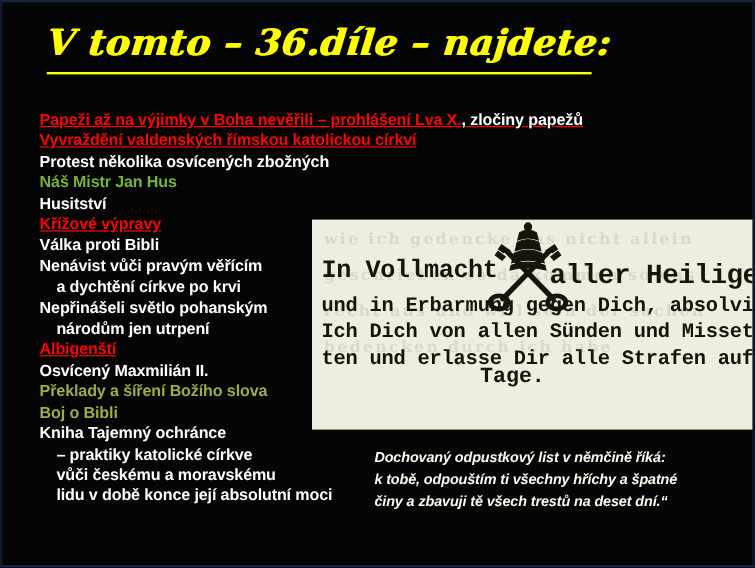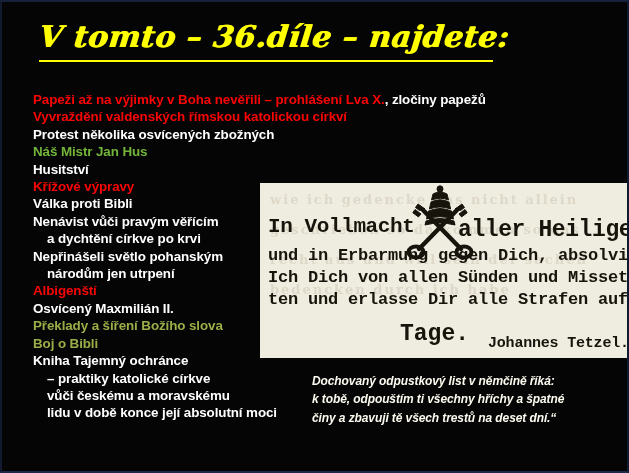--- a/index.html
+++ b/index.html
@@ -55,21 +55,21 @@
     top:89px;
     width:560px;
   }
   .line{
     font-size:13.4px;
     font-weight:bold;
     line-height:17.4px;
     white-space:nowrap;
     letter-spacing:-0.1px;
   }
-  .line.red{color:#fa0505;}
+  .line.red{color:#fa0505;text-decoration:underline;}
   .line.white{color:#ffffff;}
   .line.green{color:#73b53a;}
   .line.green2{color:#9aae48;}
   .line.indent{padding-left:14px;}
   .line .tail{color:#ffffff;}
 
   
   #doc{
     position:absolute;
     left:258px;
@@ -98,21 +98,21 @@
     color:#17140c;
     font-family:Liberation Mono, monospace;
     font-weight:bold;
     white-space:nowrap;
   }
   #fr-l1{left:8px;  top:32px; font-size:21px; letter-spacing:-0.4px;}
   #fr-l1b{left:198px; top:34px; font-size:23px; letter-spacing:-0.4px;}
   #fr-l2{left:8px;  top:63px; font-size:17px; letter-spacing:-0.2px;}
   #fr-l3{left:8px;  top:85px; font-size:17px; letter-spacing:-0.2px;}
   #fr-l4{left:8px;  top:107px;font-size:17px; letter-spacing:-0.2px;}
-  #fr-l5{left:140px;top:138px;font-size:23px;}
+  #fr-l5{left:140px;top:121px;font-size:18px;}
   #fr-sig{left:228px;top:152px;font-size:15px; letter-spacing:-0.2px;}
 
   
   #emblem{
     position:absolute;
     left:140px;
     top:0px;
     width:80px;
     height:78px;
   }
@@ -190,21 +190,20 @@
         <path d="M21 31 l-6 -4.5 l-2.2 3.2 l5.6 4.2 z"></path>
       </g>
     </svg>
 
     <div class="fr" id="fr-l1">In Vollmacht</div>
     <div class="fr" id="fr-l1b">aller Heiligen</div>
     <div class="fr" id="fr-l2">und in Erbarmung  gegen Dich, absolvire</div>
     <div class="fr" id="fr-l3">Ich Dich von allen  Sünden und Missetha-</div>
     <div class="fr" id="fr-l4">ten und erlasse Dir alle Strafen auf zehn</div>
     <div class="fr" id="fr-l5">Tage.</div>
-    <div class="fr" id="fr-sig">Johannes Tetzel.</div>
   </div>
 
   <div id="caption">
       <div class="cap-line">Dochovaný odpustkový list v němčině říká:</div>
       <div class="cap-line">k tobě, odpouštím ti všechny hříchy a špatné</div>
       <div class="cap-line">činy a zbavuji tě všech trestů na deset dní.“</div>
     </div>
 
 </div>
 

